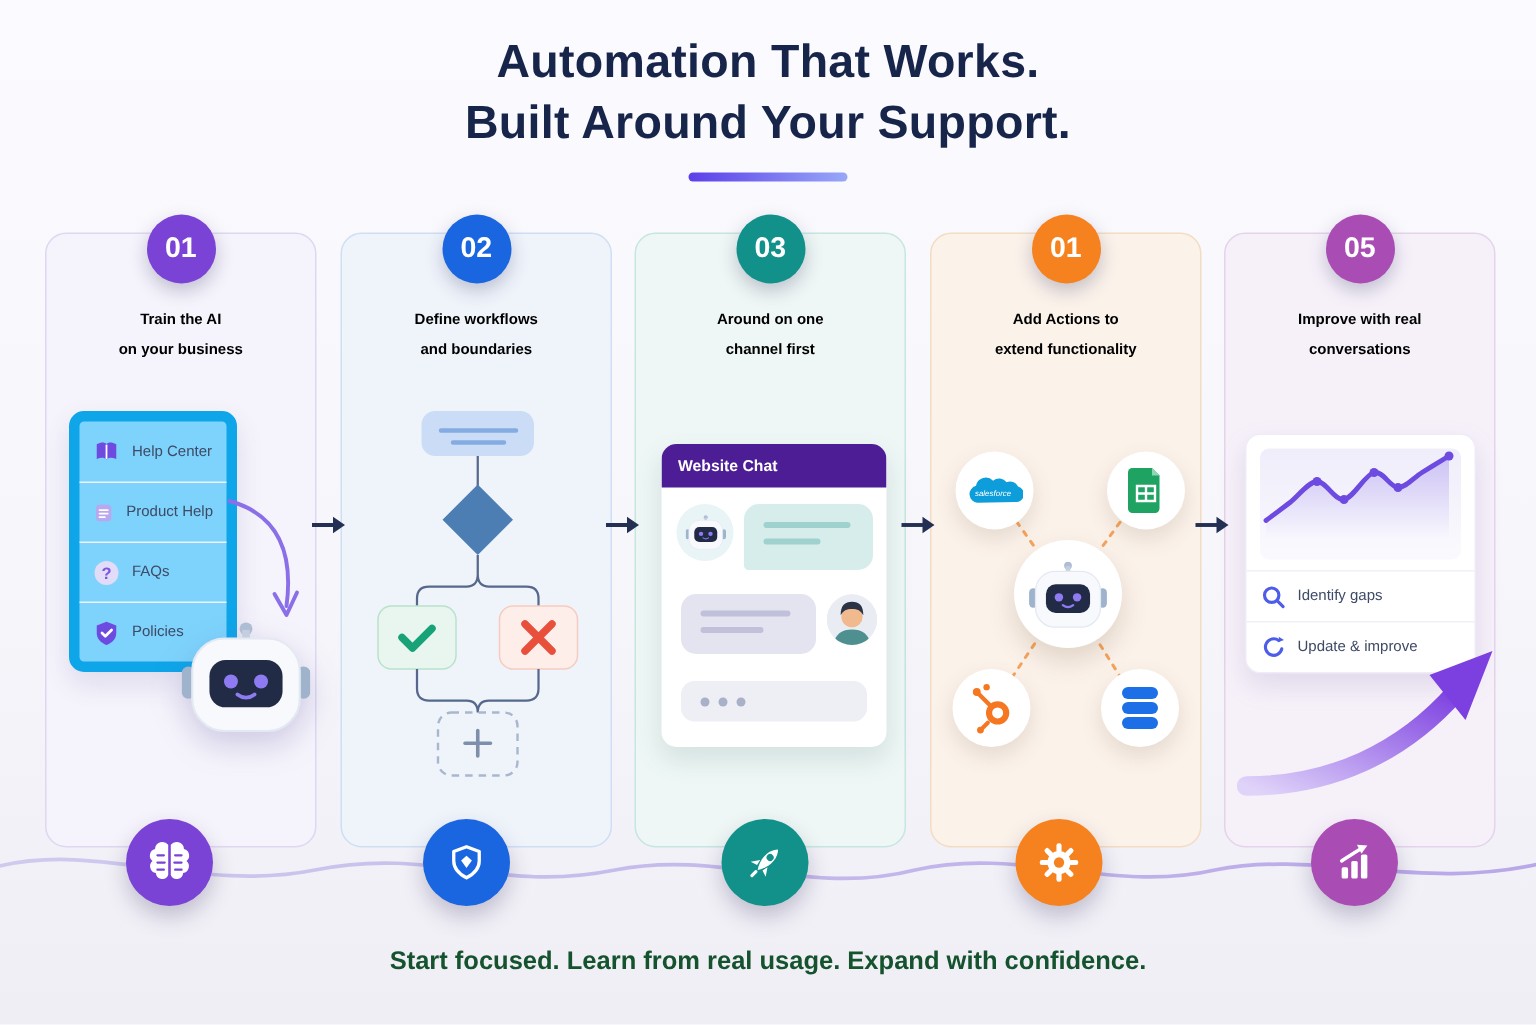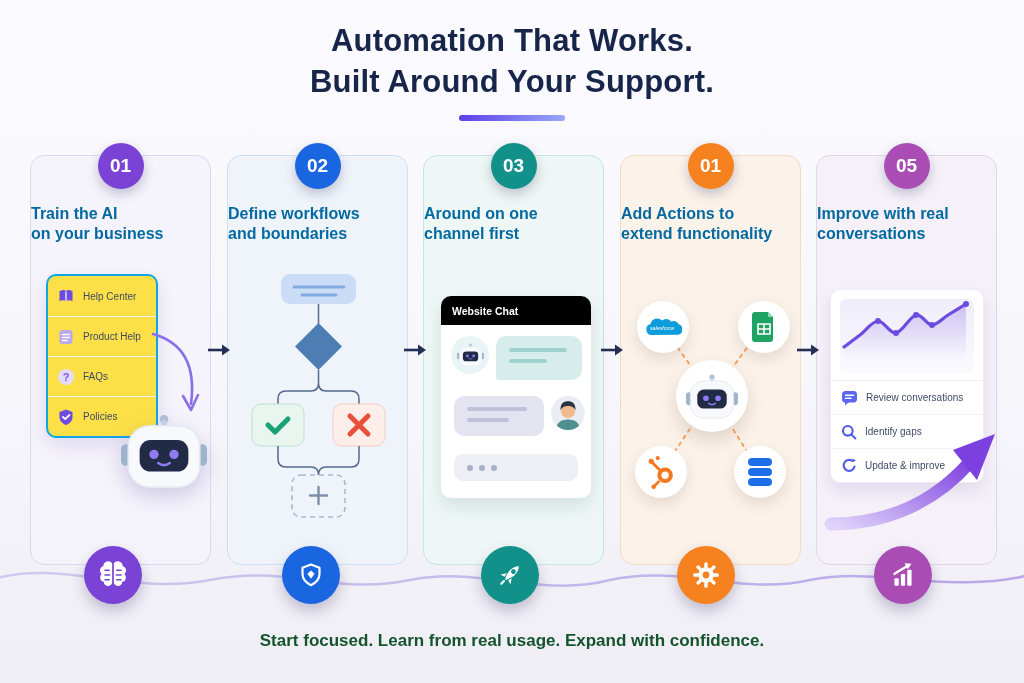--- a/index.html
+++ b/index.html
@@ -22,41 +22,41 @@
   .card.s1 { left:30px;  background:#F5F3FB; border-color:#DFD7F2; }
   .card.s2 { left:227px; background:#EFF4FB; border-color:#CEDFF4; }
   .card.s3 { left:423px; background:#EEF7F5; border-color:#C6E6E0; }
   .card.s4 { left:620px; background:#FBF2EA; border-color:#F4DCC3; }
   .card.s5 { left:816px; background:#F6F1F9; border-color:#E5D3EB; }
 
   .badge { position:absolute; top:-13px; left:50%; transform:translateX(-50%);
            width:46px; height:46px; border-radius:50%; color:#fff; font-size:19px; font-weight:bold;
            display:flex; align-items:center; justify-content:center;
            box-shadow:0 5px 12px rgba(40,40,90,.25); }
-  .card-title { position:absolute; top:48px; left:0; width:100%; 
-                font-size:16px; line-height:20px; font-weight:bold; color:#0369a1; }
+  .card-title { position:absolute; top:48px; left:0; width:100%; text-align:center;
+                font-size:10px; line-height:20px; font-weight:bold; color:#000000; }
 
   .gap-arrow { position:absolute; top:342px; }
 
   
-  .kpanel { position:absolute; left:15px; top:118px; width:112px; background:#fde047; border-radius:10px;
-            box-shadow:0 8px 18px rgba(90,80,160,.14); border:2px solid #0ea5e9;text-align:right; }
+  .kpanel { position:absolute; left:15px; top:118px; width:112px; background:#7dd3fc; border-radius:10px;
+            box-shadow:0 8px 18px rgba(90,80,160,.14); border:7px solid #0ea5e9;text-align:right; }
   .krow { height:40px; display:flex; align-items:center; gap:8px; padding:0 9px; border-top:1px solid #F0F0F7; }
   .krow:first-child { border-top:none; }
   .klabel { font-size:10px; color:#3E4A66; white-space:nowrap; }
   .curve-arrow { position:absolute; left:118px; top:170px; }
   .robot1 { position:absolute; left:90px; top:258px; filter:drop-shadow(0 8px 10px rgba(90,80,160,.25)); }
 
   
   .flow { position:absolute; left:0; top:105px; }
 
   
   .chat { position:absolute; left:17px; top:140px; width:150px; height:202px; background:#fff; border-radius:10px;
           overflow:hidden; box-shadow:0 8px 18px rgba(70,110,110,.16); }
-  .chat-head { height:29px; background:#000000; color:#fff; font-size:10.5px; font-weight:bold;
+  .chat-head { height:29px; background:#4c1d95; color:#fff; font-size:10.5px; font-weight:bold;
                display:flex; align-items:center; padding:0 11px; }
   .msg-row { position:absolute; display:flex; }
   .avatar { width:38px; height:38px; border-radius:50%; overflow:hidden; flex:none;
             display:flex; align-items:center; justify-content:center; }
   .bot-avatar { background:#E8F4F6; }
   .bubble { border-radius:10px; }
   .bot-bubble { width:86px; height:44px; background:#D7EDEC; border-bottom-left-radius:3px; padding:12px 0 0 13px; }
   .bot-bubble i { display:block; height:4px; border-radius:2px; background:#9FD1CE; margin-bottom:7px; }
   .bot-bubble i:nth-child(1){ width:58px; } .bot-bubble i:nth-child(2){ width:38px; }
   .user-bubble { width:90px; height:40px; background:#E4E4F0; padding:11px 0 0 13px; }
@@ -305,28 +305,20 @@
           <g>
               <circle cx="38" cy="22" r="3" fill="#6D4AE0"></circle>
               <circle cx="56" cy="34" r="3" fill="#6D4AE0"></circle>
               <circle cx="76" cy="16" r="3" fill="#6D4AE0"></circle>
               <circle cx="92" cy="26" r="3" fill="#6D4AE0"></circle>
               <circle cx="126" cy="5" r="3" fill="#6D4AE0"></circle>
             </g>
         </svg>
       </div>
       <div class="irow">
-        <svg width="17" height="16" viewBox="0 0 17 16">
-          <rect x="1" y="1" width="15" height="11.5" rx="3.5" fill="#5A67EE"></rect>
-          <path d="M4.5,5.2 h8 M4.5,8.3 h5.5" stroke="#fff" stroke-width="1.5" stroke-linecap="round"></path>
-          <path d="M4,12 l0,3.5 l4,-3.5 Z" fill="#5A67EE"></path>
-        </svg>
-        <span class="ilabel">Review conversations</span>
-      </div>
-      <div class="irow">
         <svg width="16" height="16" viewBox="0 0 16 16">
           <circle cx="6.8" cy="6.8" r="4.8" fill="none" stroke="#4E5DE8" stroke-width="2.1"></circle>
           <path d="M10.4,10.4 L14.4,14.4" stroke="#4E5DE8" stroke-width="2.1" stroke-linecap="round"></path>
         </svg>
         <span class="ilabel">Identify gaps</span>
       </div>
       <div class="irow">
         <svg width="16" height="16" viewBox="0 0 16 16">
           <path d="M13.5,8.6 a5.5,5.5 0 1 1 -2,-5.6" fill="none" stroke="#4E5DE8" stroke-width="2.1" stroke-linecap="round"></path>
           <path d="M11.5,0.5 l0.4,3.3 3.1,-1.2 Z" fill="#4E5DE8"></path>

